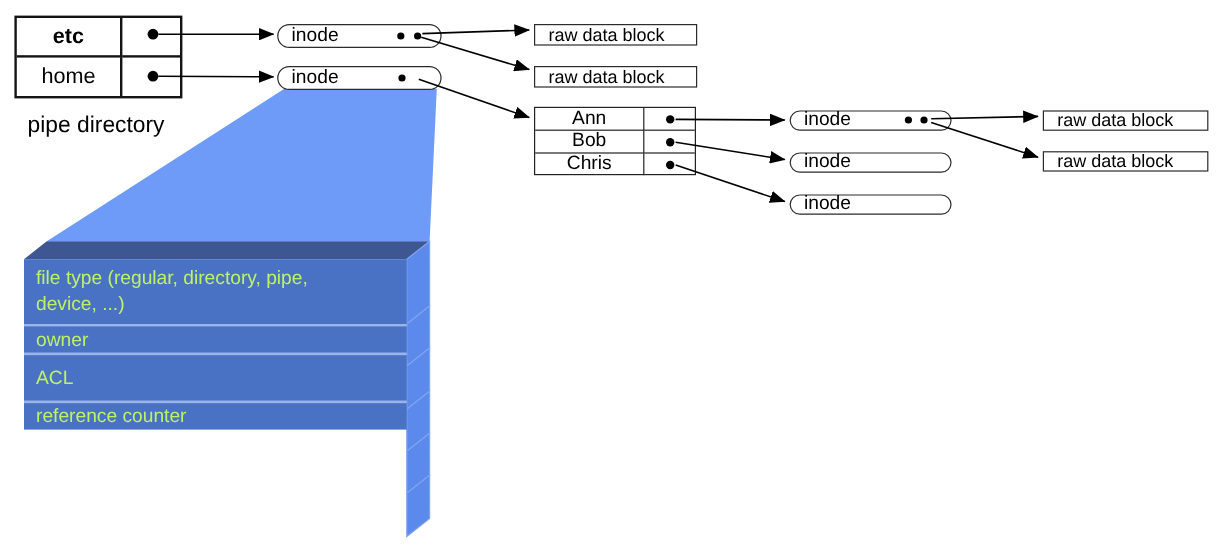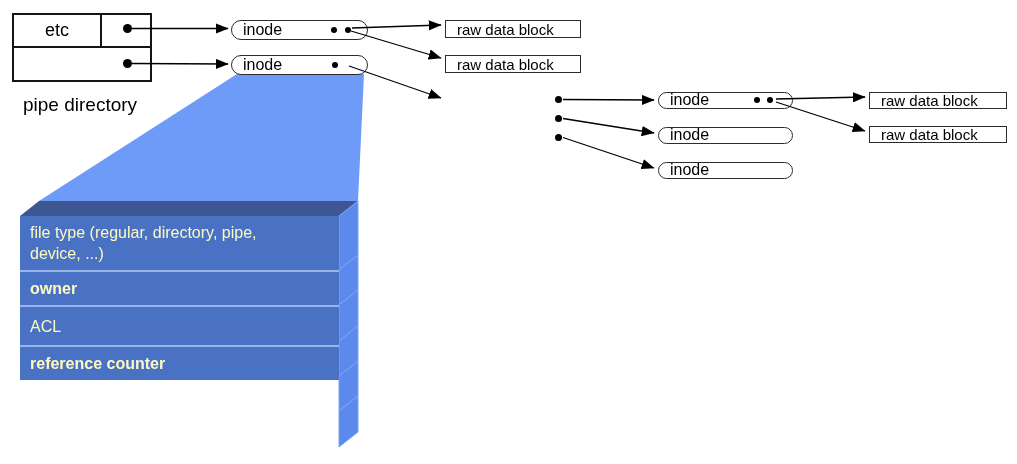--- a/index.html
+++ b/index.html
@@ -20,40 +20,40 @@
   .inodebox{font-size:16px;border-radius:10px;}
 
   
   .tbl{position:absolute;background:#fff;box-sizing:border-box;display:grid;z-index:2;}
   #root-table{left:12px;top:13px;width:140px;height:69px;border:2px solid #141414;
     grid-template-columns:88px 1fr;grid-template-rows:1fr 1fr;font-size:18px;}
   #user-table{left:445px;top:89px;width:135px;height:57px;border:1.5px solid #222;
     grid-template-columns:91px 1fr;grid-template-rows:1fr 1fr 1fr;font-size:16px;}
   .cell{display:flex;align-items:center;justify-content:center;box-sizing:border-box;}
   #root-table .c-name{border-right:2px solid #141414;}
-  #root-table .r-top{border-bottom:2px solid #141414;}
+  #root-table .r-top{border-bottom:2px solid #141414;font-weight:bold;}
   #user-table .c-name{border-right:1.5px solid #222;}
   #user-table .r-mid{border-bottom:1.5px solid #222;}
 
   .caption{position:absolute;left:23px;top:94px;font-size:19px;z-index:2;}
 
   
   .dot{position:absolute;background:#000;border-radius:50%;z-index:3;}
   .dot.d9{width:9px;height:9px;}
   .dot.d7{width:7px;height:7px;}
   .dot.d6{width:6px;height:6px;}
 
   
   #stack{position:absolute;left:20px;top:216px;width:319px;z-index:2;}
   .slab{
-    box-sizing:border-box;background:#4A72C4;color:#fef9c3;font-size:16px;line-height:21px;
+    box-sizing:border-box;background:#4A72C4;color:#bef264;font-size:16px;line-height:21px;
     display:flex;flex-direction:column;justify-content:center;padding:0 34px 0 10px;
   }
   .slab + .slab{border-top:2px solid #98B4E8;}
-  .sh54{height:54px;}.sh35{height:35px;font-weight:bold;}.sh36{height:40px;}
+  .sh54{height:54px;}.sh35{height:24px;}.sh36{height:40px;}
 
   .arrow{stroke:#000;stroke-width:1.3;}
 </style>
 </head>
 <body>
 
 <div id="stage">
 
   <svg id="shapes" class="layer" viewBox="0 0 1017 464">
     <polygon points="237,74 364,74 358,201 39,201" fill="#6E9BF7"></polygon>
@@ -64,38 +64,47 @@
       <polygon points="339,305 358,290 358,326 339,341" fill="#5C89EC"></polygon>
       <polygon points="339,341 358,326 358,361 339,376" fill="#5C89EC"></polygon>
       <polygon points="339,376 358,361 358,396 339,411" fill="#5C89EC"></polygon>
       <polygon points="339,411 358,396 358,432 339,447" fill="#5C89EC"></polygon>
     </g>
   </svg>
 
   <div id="root-table" class="tbl">
     <div class="cell c-name r-top">etc</div>
     <div class="cell r-top"></div>
+    <div class="cell c-name">home</div>
     <div class="cell"></div>
   </div>
   <div class="caption">pipe directory</div>
 
   <div class="box inodebox" style="left:231px;top:20px;width:137px;height:20px;">
     <span class="lbl">inode</span>
   </div>
   <div class="box inodebox" style="left:231px;top:54.5px;width:137px;height:20px;">
     <span class="lbl">inode</span>
   </div>
 
   <div class="box" style="left:445px;top:20px;width:136px;height:18px;">
     <span class="lbl">raw data block</span>
   </div>
   <div class="box" style="left:445px;top:55px;width:136px;height:18px;">
     <span class="lbl">raw data block</span>
   </div>
 
+  <div id="user-table" class="tbl">
+    <div class="cell c-name r-mid">Ann</div>
+    <div class="cell r-mid"></div>
+    <div class="cell c-name r-mid">Bob</div>
+    <div class="cell r-mid"></div>
+    <div class="cell c-name">Chris</div>
+    <div class="cell"></div>
+  </div>
 
   <div class="box inodebox" style="left:658px;top:91.5px;width:135px;height:17px;">
     <span class="lbl">inode</span>
   </div>
   <div class="box inodebox" style="left:658px;top:126.5px;width:135px;height:17px;">
     <span class="lbl">inode</span>
   </div>
   <div class="box inodebox" style="left:658px;top:161.5px;width:135px;height:17px;">
     <span class="lbl">inode</span>
   </div>

